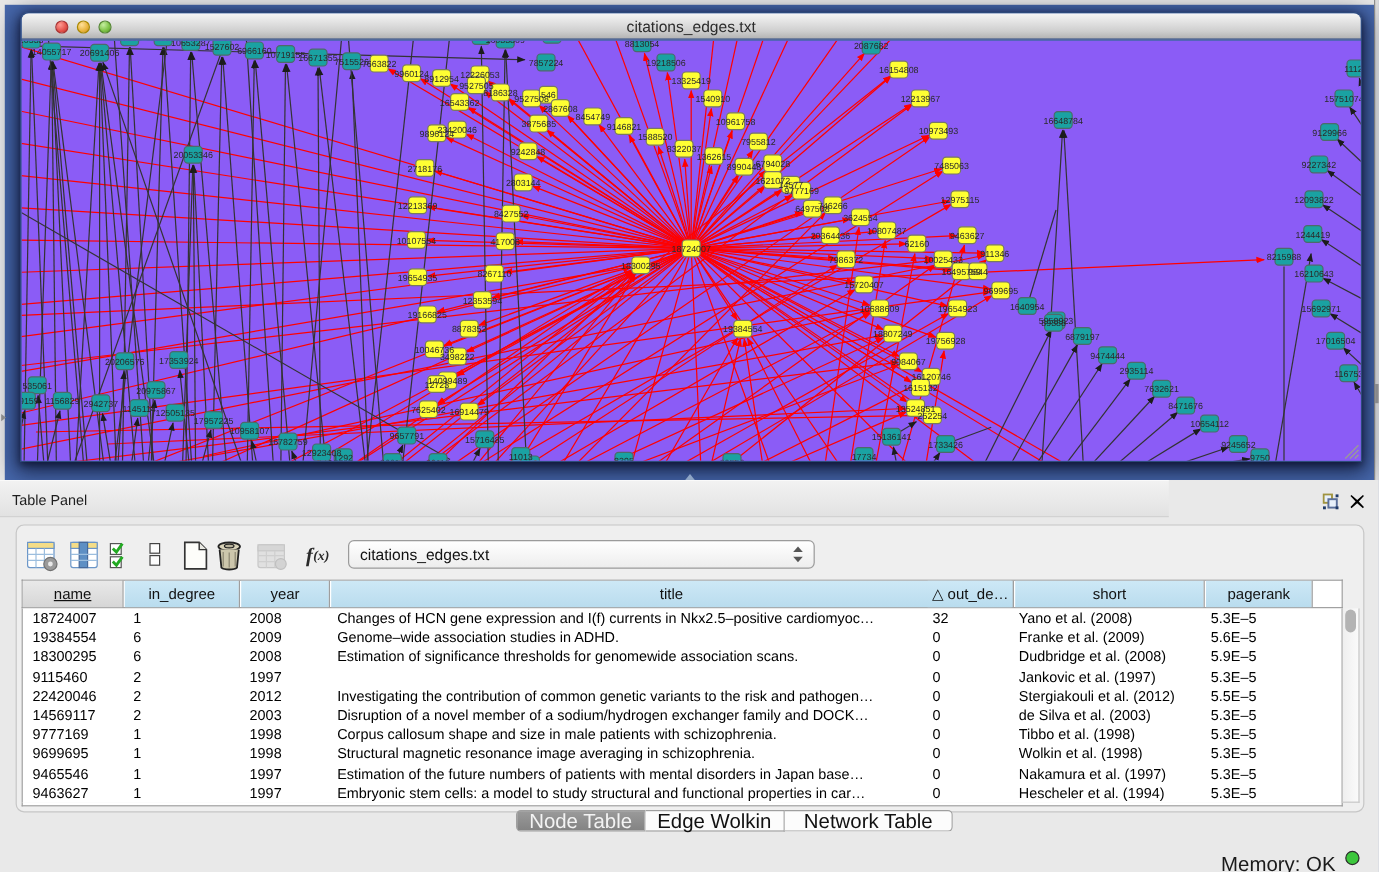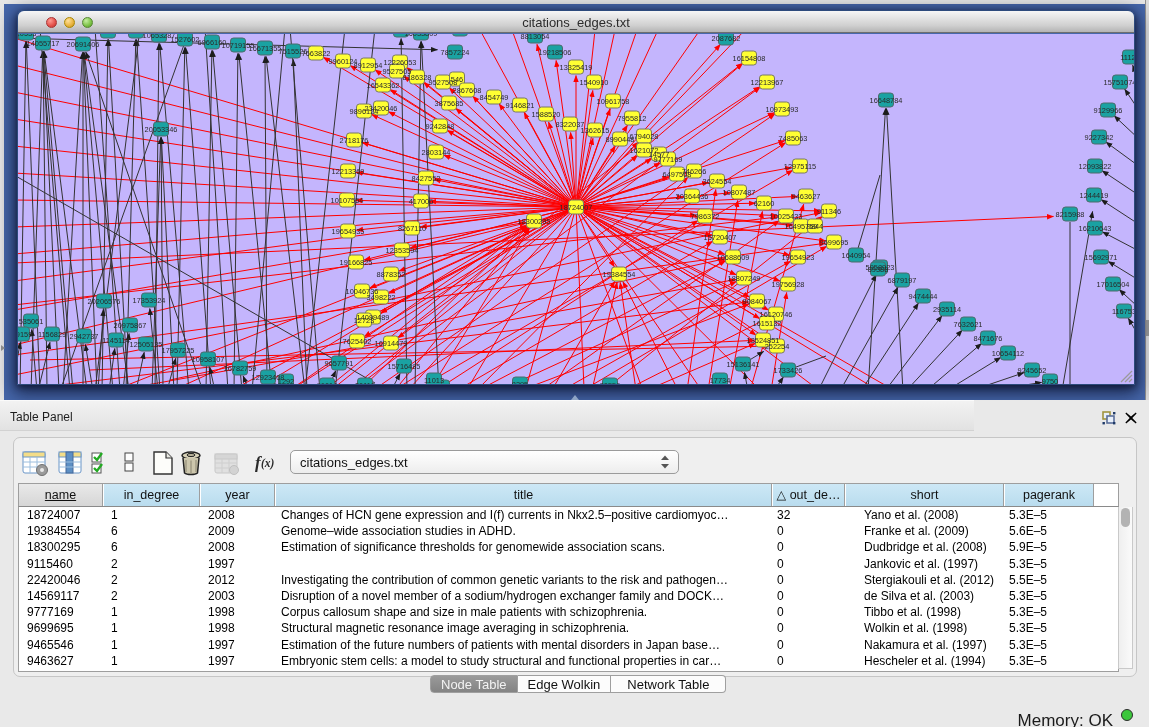--- a/index.html
+++ b/index.html
@@ -8,21 +8,21 @@
 #rhandle { position:absolute; left:1146px; top:320px; width:3px; height:16px; background:#9a9a9a; }
 #win { position:absolute; left:17px; top:10px; width:1118px; height:375px;
    border:1px solid #2d4a7c; border-radius:7px 7px 0 0; box-shadow:0 5px 18px 3px rgba(8,14,40,0.75), 0 2px 6px rgba(8,14,40,0.6); }
 #tbar { position:absolute; left:0; top:0; width:100%; height:22px; border-radius:6px 6px 0 0;
    background:linear-gradient(#f6f6f6,#cfcfcf 70%,#b4b4b4); border-bottom:1px solid #6e6e6e; }
 .tl { position:absolute; top:5.5px; width:11px; height:11px; border-radius:50%; }
 #tl1 { left:28px; background:radial-gradient(circle at 35% 30%, #ff9a92, #e3514a 60%, #b33730); border:0.5px solid #a33; }
 #tl2 { left:46px; background:radial-gradient(circle at 35% 30%, #ffe09a, #e8b33c 60%, #c08a20); border:0.5px solid #a80; }
 #tl3 { left:64px; background:radial-gradient(circle at 35% 30%, #c5eea0, #7bc144 60%, #569427); border:0.5px solid #583; }
 #ttl { position:absolute; top:4px; width:100%; text-align:center; font-size:13px; color:#2c2c2c; }
-#canvas { position:absolute; left:0; top:23px; width:1116px; height:350px; background:#c4b5fd; overflow:hidden; }
+#canvas { position:absolute; left:0; top:23px; width:1116px; height:350px; background:#8b5cf6; overflow:hidden; }
 #splitter { position:absolute; left:571px; top:395px; width:0; height:0;
   border-left:4px solid transparent; border-right:4px solid transparent; border-bottom:5px solid #8fa5c5; }
 #larrow { position:absolute; left:1px; top:345px; width:0; height:0;
   border-top:3px solid transparent; border-bottom:3px solid transparent; border-left:4px solid #8a8a8a; }
 #panel { position:absolute; left:0; top:400px; width:1149px; height:327px; background:#e9e9e9; }
 #phdr { position:absolute; left:0; top:0; width:974px; height:31px;
    background:linear-gradient(#f2f2f2,#e2e2e2); border-top:1px solid #fafafa; border-bottom:1px solid #d2d2d2; }
 #phdr .t { position:absolute; left:10px; top:9px; font-size:12px; color:#1e1e1e; }
 #pbox { position:absolute; left:13px; top:37px; width:1124px; height:240px; background:#efefef;
    border:1px solid #c6c6c6; border-radius:7px; }
@@ -31,26 +31,26 @@
 #combo span { position:absolute; left:9px; top:4px; }
 #tblhead { position:absolute; left:4px; top:45px; width:1101px; height:24px; border:1px solid #9e9e9e; border-bottom:1px solid #8a8a8a; background:#fff; }
 .hc { position:absolute; top:0; height:22px; background:linear-gradient(#cde8f6,#b9dcee);
    border-right:1px solid #9e9e9e; text-align:center; font-size:12.5px; color:#111; line-height:22px; }
 .hc0 { background:linear-gradient(#e9e9e9,#d6d6d6);text-decoration:underline; }
 #tblbody { position:absolute; left:4px; top:69px; width:1101px; height:162px; background:#fff;
    border-left:1px solid #9e9e9e; border-right:1px solid #9e9e9e; font-size:12px; color:#000; overflow:hidden; }
 .tr { position:relative; height:16.2px; white-space:nowrap; }
 .tr div { position:absolute; top:1px; overflow:hidden; }
 .c0 { left:8px; width:80px; } .c1 { left:92px; width:90px; } .c2 { left:189px; width:70px; }
-.c3 { left:262px; width:492px; } .c4 { left:758px; width:68px; } .c5 { left:830px; width:155px;margin-left:15px; }
+.c3 { left:262px; width:492px; } .c4 { left:758px; width:68px; } .c5 { left:830px; width:155px; }
 .c6 { left:990px; width:95px; }
 #vsb { position:absolute; left:1104px; top:69px; width:15px; height:162px; background:linear-gradient(90deg,#efefef,#fafafa); border:1px solid #c9c9c9; border-top:none; }
 #vsb .th { position:absolute; left:2px; top:1px; width:9px; height:19px; background:#b3b3b3; border-radius:5px; }
 #wsp { position:absolute; left:4px; top:231px; width:1101px; height:3px; background:#fff; border:1px solid #9e9e9e; border-top:none; }
-#tabs { position:absolute; left:430px; top:275px; height:19px; font-size:13px; }
+#tabs { position:absolute; left:430px; top:275px; height:19px; font-size:17px; }
 .tab { float:left; height:18px; line-height:17px; padding:0 10px; background:#fcfcfc;
    border:1px solid #9f9f9f; border-left:none; color:#111; }
 #tab1 { border-radius:4px 0 0 4px; border-left:1px solid #9f9f9f;
    background:linear-gradient(#9a9a9a,#838383); color:#f3f3f3; }
 #tab3 { border-radius:0 4px 4px 0; padding:0 16px; }
 #mem { position:absolute; right:36px; top:311px; font-size:17px; color:#1a1a1a; }
 #memdot { position:absolute; right:16px; top:309px; width:12px; height:12px; border-radius:50%;
    background:#3cc73c; border:1px solid #2d2d2d; }
 #ficon { position:absolute; left:1102px; top:11px; width:14px; height:14px; }
 #xicon { position:absolute; left:1125px; top:12px; }
@@ -682,21 +682,21 @@
         <span>citations_edges.txt</span>
       <svg width="10" height="16" viewBox="0 0 10 16" style="position:absolute;right:8px;top:3px">
         <path d="M1 6 L5 1.5 L9 6 z" fill="#555"></path>
           <path d="M1 10 L5 14.5 L9 10 z" fill="#555"></path>
       </svg>
     </div>
     <div id="tblhead">
       <div class="hc hc0" style="left:0;width:84px">name</div>
       <div class="hc" style="left:85px;width:96px">in_degree</div>
       <div class="hc" style="left:182px;width:74px">year</div>
-      <div class="hc" style="left:257px;width:496px">title</div>
+      <div class="hc" style="left:257px;width:568px">title</div>
       <div class="hc" style="left:754px;width:72px">△ out_de…</div>
       <div class="hc" style="left:827px;width:158px">short</div>
       <div class="hc" style="left:986px;width:89px">pagerank</div>
     </div>
     <div id="tblbody">
 <div class="tr">
           <div class="c0">18724007</div>
           <div class="c1">1</div>
           <div class="c2">2008</div>
           <div class="c3">Changes of HCN gene expression and I(f) currents in Nkx2.5–positive cardiomyoc…</div>

